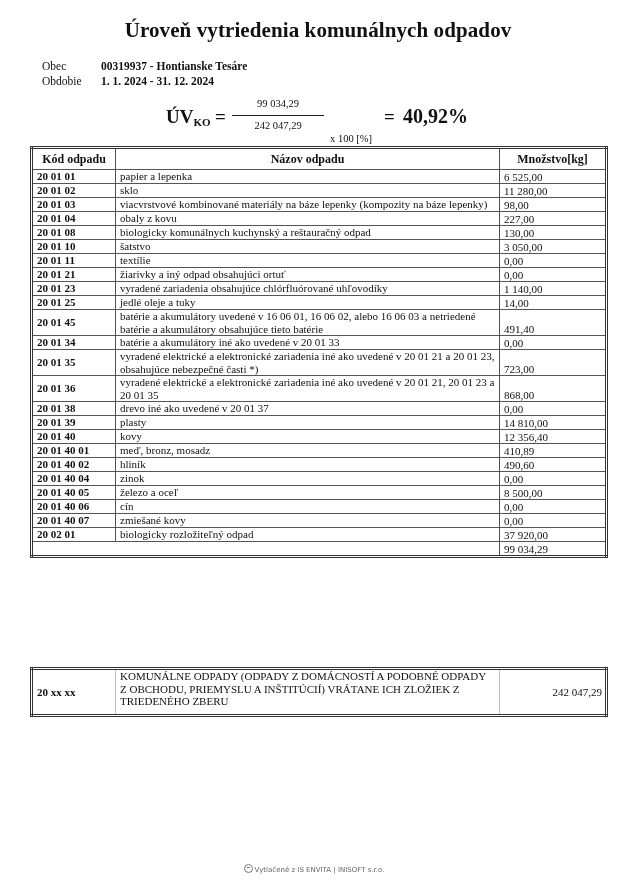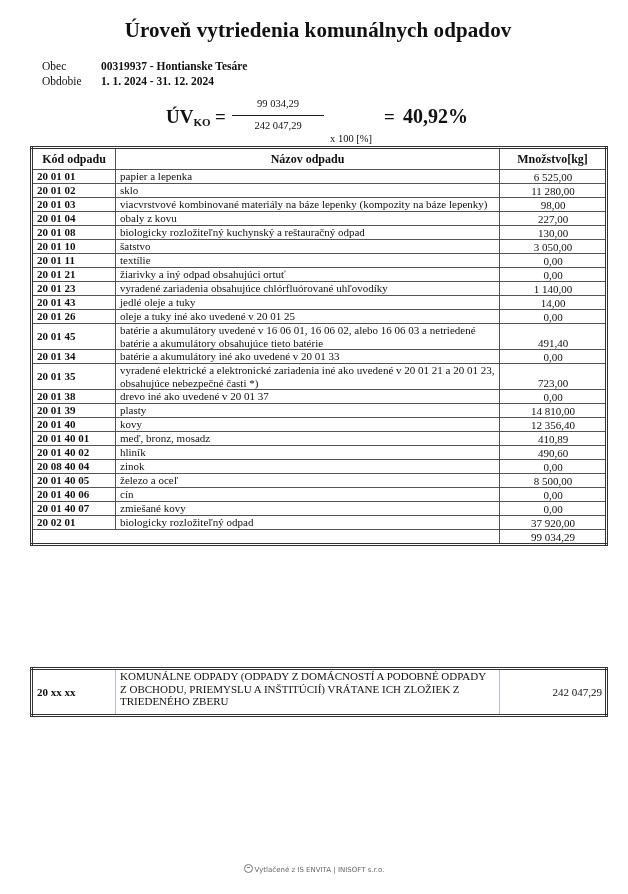--- a/index.html
+++ b/index.html
@@ -24,21 +24,21 @@
   .f-eq2 { position: absolute; left: 384px; top: 8px; font-size: 19px; font-weight: bold; }
   .f-res { position: absolute; left: 403px; top: 7px; font-size: 20px; font-weight: bold; }
 
   table { border-collapse: collapse; position: absolute; left: 30px; width: 575px;
           font-size: 11px; table-layout: fixed; }
   .t-main { top: 146px; border: 3px double #333; }
   .t-main td, .t-main th { border: 1px solid #555; padding: 0 4px; line-height: 12.5px; }
   .t-main th { font-weight: bold; font-size: 12px; height: 20px; }
   .t-main td { height: 13px; }
   .t-main td.code { font-weight: bold; }
-  .t-main td.qty { text-align: center; vertical-align: bottom; padding-right: 3px; margin-top: 19px; }
+  .t-main td.qty { text-align: left; vertical-align: bottom; padding-right: 3px; margin-top: 19px; }
   .t-main td.name { vertical-align: top; }
   .t-main td.code { vertical-align: middle; }
   col.c1 { width: 84px; } col.c2 { width: 384px; } col.c3 { width: 107px; }
 
   .t-kom { top: 667px; border: 3px double #333; }
   .t-kom td { border: 1px solid #c4b5fd; padding: 0 4px; font-size: 11px; line-height: 12.5px; height: 44px; }
   .t-kom td.code { font-weight: bold; vertical-align: middle; }
   .t-kom td.name { vertical-align: top; text-transform: none; }
   .t-kom td.qty { text-align: right; vertical-align: middle; padding-right: 3px; }
 
@@ -102,21 +102,21 @@
         <td class="name">viacvrstvové kombinované materiály na báze lepenky (kompozity na báze lepenky)</td>
         <td class="qty">98,00</td>
       </tr>
       <tr>
         <td class="code">20 01 04</td>
         <td class="name">obaly z kovu</td>
         <td class="qty">227,00</td>
       </tr>
       <tr>
         <td class="code">20 01 08</td>
-        <td class="name">biologicky rozložiteľný kuchynský a reštauračný odpad</td>
+        <td class="name">biologicky komunálnych kuchynský a reštauračný odpad</td>
         <td class="qty">130,00</td>
       </tr>
       <tr>
         <td class="code">20 01 10</td>
         <td class="name">šatstvo</td>
         <td class="qty">3 050,00</td>
       </tr>
       <tr>
         <td class="code">20 01 11</td>
         <td class="name">textílie</td>
@@ -126,45 +126,45 @@
         <td class="code">20 01 21</td>
         <td class="name">žiarivky a iný odpad obsahujúci ortuť</td>
         <td class="qty">0,00</td>
       </tr>
       <tr>
         <td class="code">20 01 23</td>
         <td class="name">vyradené zariadenia obsahujúce chlórfluórované uhľovodíky</td>
         <td class="qty">1 140,00</td>
       </tr>
       <tr>
-        <td class="code">20 01 43</td>
+        <td class="code">20 01 25</td>
         <td class="name">jedlé oleje a tuky</td>
         <td class="qty">14,00</td>
-      </tr>
-      <tr>
-        <td class="code">20 01 26</td>
-        <td class="name">oleje a tuky iné ako uvedené v 20 01 25</td>
-        <td class="qty">0,00</td>
       </tr>
       <tr>
         <td class="code">20 01 45</td>
         <td class="name">batérie a akumulátory uvedené v 16 06 01, 16 06 02, alebo 16 06 03 a netriedené batérie a akumulátory obsahujúce tieto batérie</td>
         <td class="qty">491,40</td>
       </tr>
       <tr>
         <td class="code">20 01 34</td>
         <td class="name">batérie a akumulátory iné ako uvedené v 20 01 33</td>
         <td class="qty">0,00</td>
       </tr>
       <tr>
         <td class="code">20 01 35</td>
         <td class="name">vyradené elektrické a elektronické zariadenia iné ako uvedené v 20 01 21 a 20 01 23, obsahujúce nebezpečné časti *)</td>
         <td class="qty">723,00</td>
       </tr>
       <tr>
+        <td class="code">20 01 36</td>
+        <td class="name">vyradené elektrické a elektronické zariadenia iné ako uvedené v 20 01 21, 20 01 23 a 20 01 35</td>
+        <td class="qty">868,00</td>
+      </tr>
+      <tr>
         <td class="code">20 01 38</td>
         <td class="name">drevo iné ako uvedené v 20 01 37</td>
         <td class="qty">0,00</td>
       </tr>
       <tr>
         <td class="code">20 01 39</td>
         <td class="name">plasty</td>
         <td class="qty">14 810,00</td>
       </tr>
       <tr>
@@ -176,21 +176,21 @@
         <td class="code">20 01 40 01</td>
         <td class="name">meď, bronz, mosadz</td>
         <td class="qty">410,89</td>
       </tr>
       <tr>
         <td class="code">20 01 40 02</td>
         <td class="name">hliník</td>
         <td class="qty">490,60</td>
       </tr>
       <tr>
-        <td class="code">20 08 40 04</td>
+        <td class="code">20 01 40 04</td>
         <td class="name">zinok</td>
         <td class="qty">0,00</td>
       </tr>
       <tr>
         <td class="code">20 01 40 05</td>
         <td class="name">železo a oceľ</td>
         <td class="qty">8 500,00</td>
       </tr>
       <tr>
         <td class="code">20 01 40 06</td>

